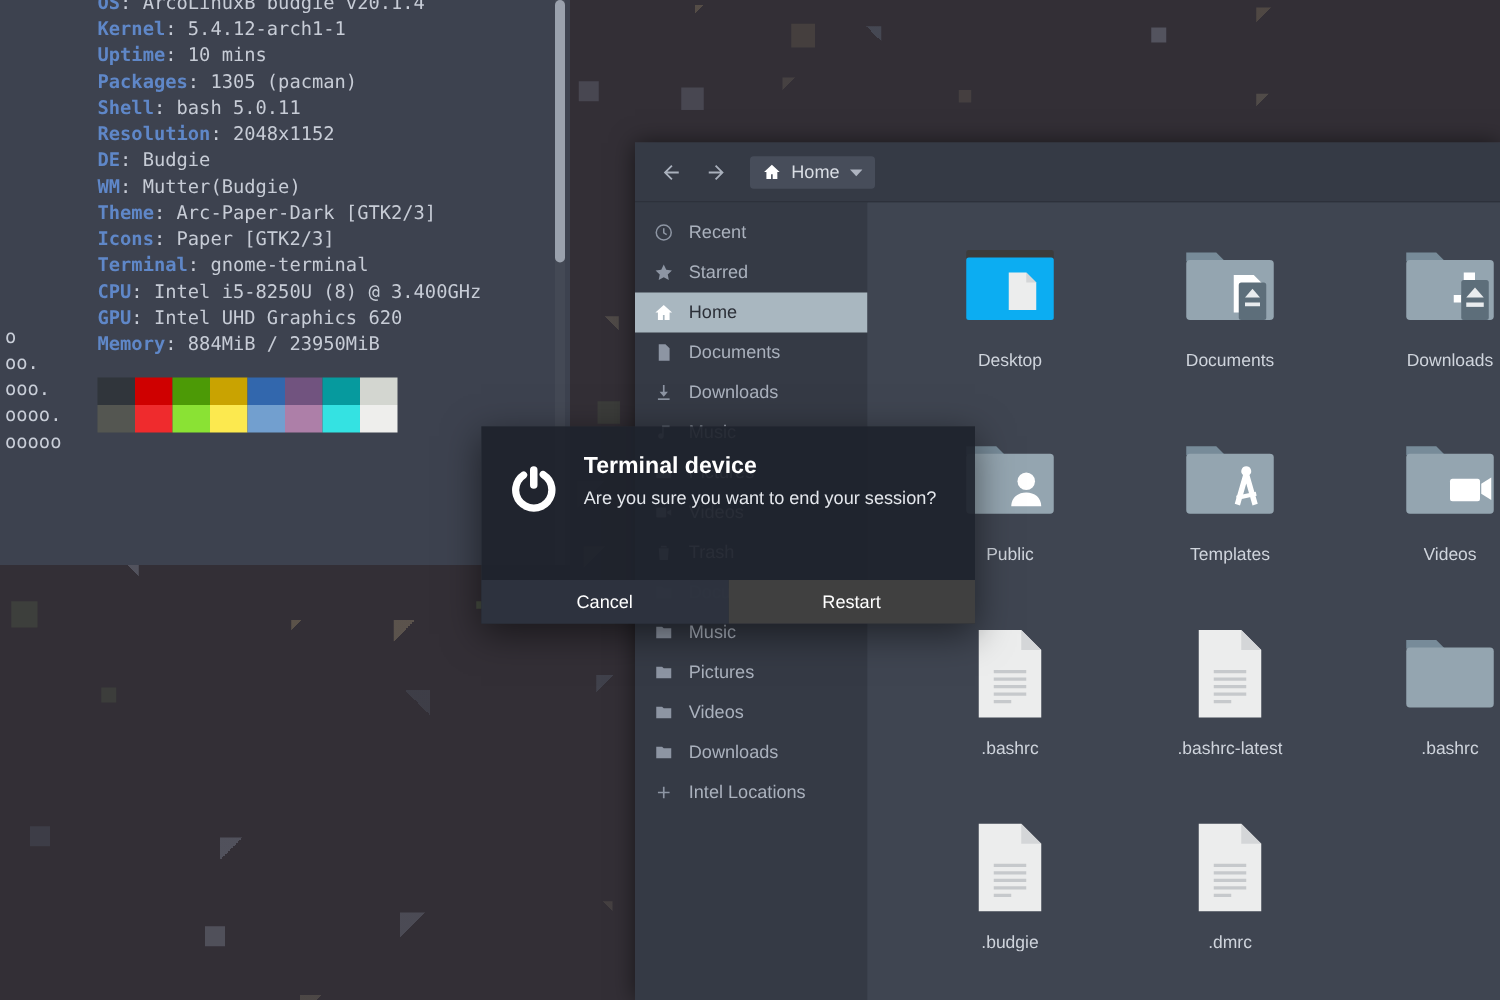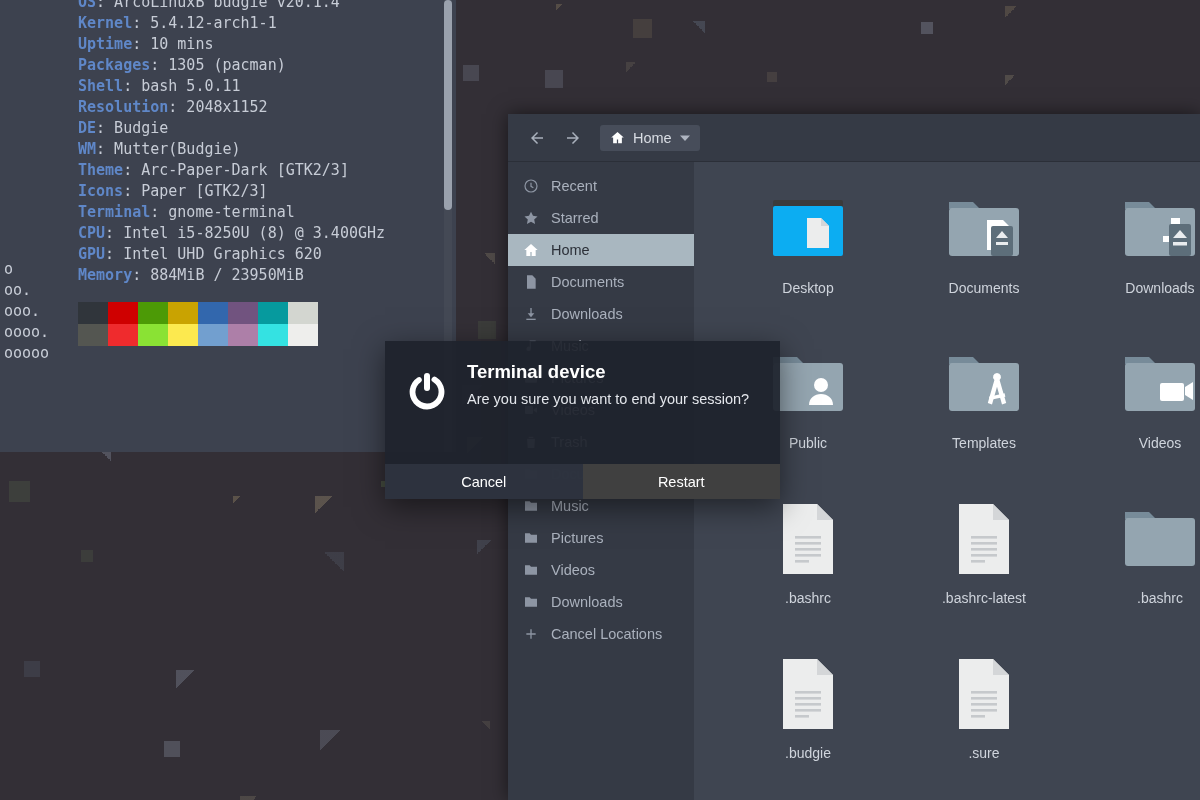--- a/index.html
+++ b/index.html
@@ -417,21 +417,21 @@
               </svg>
             </span>
             <span>Downloads</span>
           </div>
           <div class="side-item">
             <span class="s-ico">
               <svg width="16" height="16" viewBox="0 0 24 24" style="color:inherit">
                 <path d="M11 5h2v6h6v2h-6v6h-2v-6H5v-2h6z"></path>
               </svg>
             </span>
-            <span>Cancel Locations</span>
+            <span>Intel Locations</span>
           </div>
         </div>
       <div class="fm-content">
         <div class="grid" id="file-grid">
             <div class="fileitem">
               <div class="ficon"><svg width="78" height="78" viewBox="0 0 78 78">
                   <rect x="4" y="10" width="70" height="8" rx="2" fill="#3b3b3b"></rect>
                   <rect x="4" y="16" width="70" height="50" rx="2" fill="#0cadf2"></rect>
                   <path d="M38 28h14l8 8v22H38z" fill="#eceded"></path>
                   <path d="M52 28l8 8h-8z" fill="#d4d6d8"></path>
@@ -552,21 +552,21 @@
                   <path d="M14 4h34l16 16v54H14z" fill="#eceded"></path>
                   <path d="M48 4l16 16H48z" fill="#d4d6d8"></path>
                   <g fill="#c6c9cc">
                     <rect x="26" y="36" width="26" height="2.6"></rect>
                     <rect x="26" y="42" width="26" height="2.6"></rect>
                     <rect x="26" y="48" width="26" height="2.6"></rect>
                     <rect x="26" y="54" width="26" height="2.6"></rect>
                     <rect x="26" y="60" width="14" height="2.6"></rect>
                   </g>
                 </svg></div>
-              <div class="flabel">.sure</div>
+              <div class="flabel">.dmrc</div>
             </div>
           </div>
       </div>
     </div>
   </div>
 
   <div class="dialog">
     <div class="dlg-top">
       <div class="dlg-icon">
         <svg width="48" height="48" viewBox="0 0 48 48">

